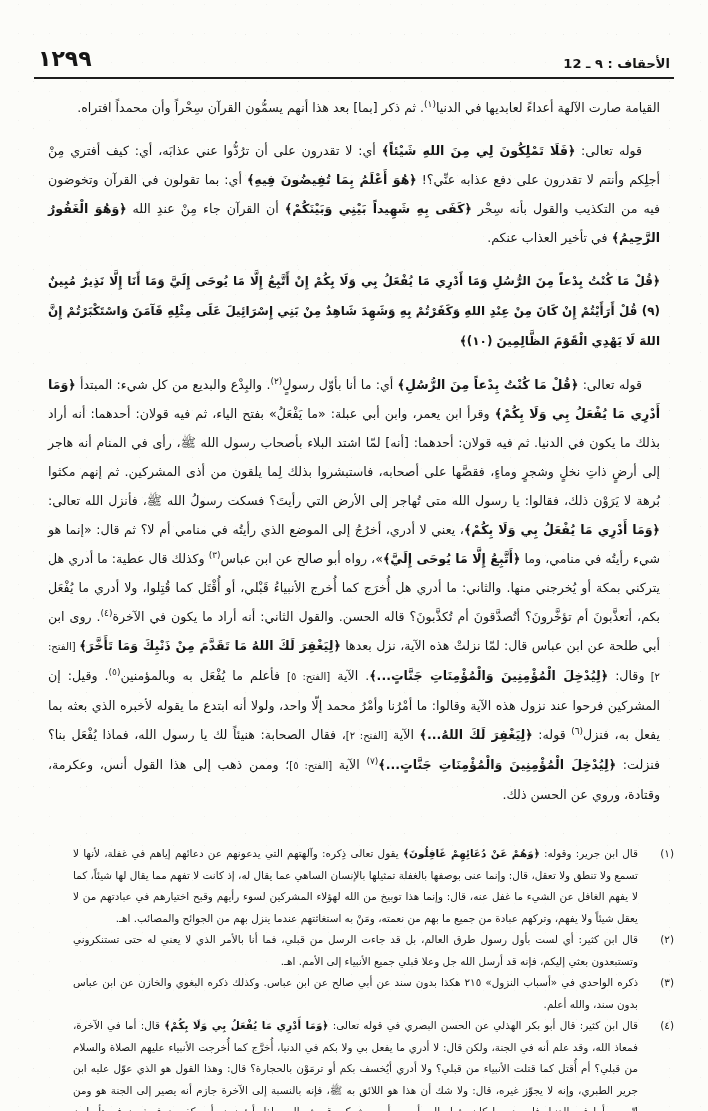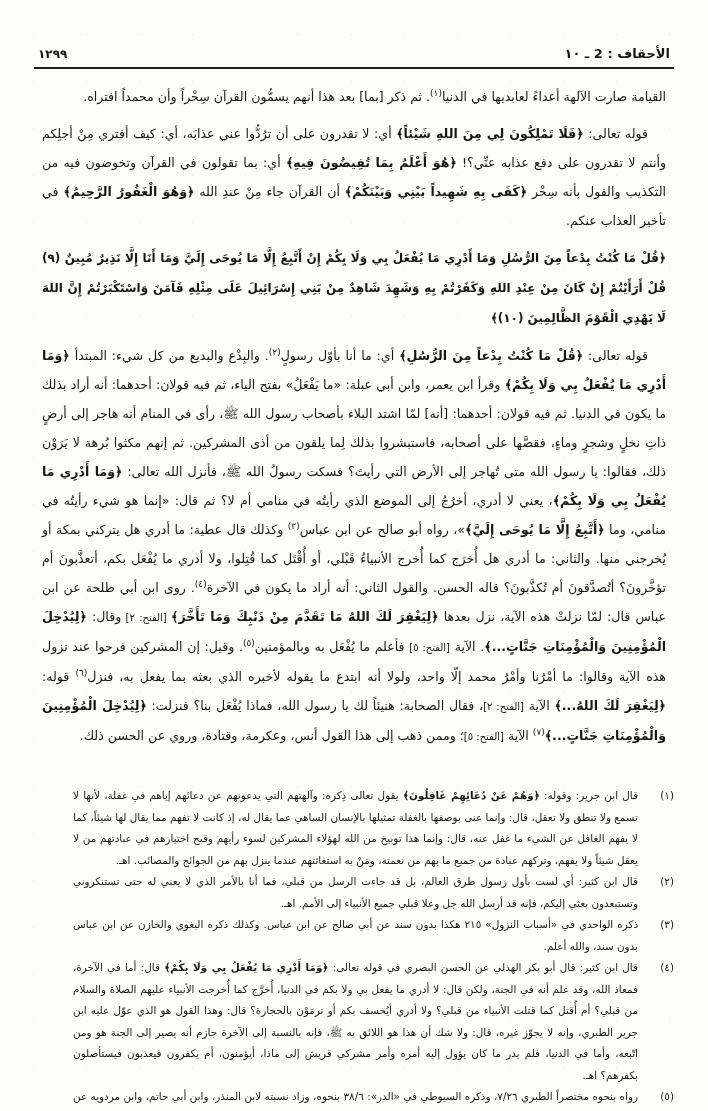--- a/index.html
+++ b/index.html
@@ -19,28 +19,28 @@
     font-family:"DejaVu Sans", sans-serif;
     color:#161616;
     overflow:hidden;
   }
   .header {
     display:flex; justify-content:space-between; align-items:flex-end;
     padding:0 4px 6px 4px;
     border-bottom:2.5px solid #1d1d1d;
   }
   .header-title { font-size:13px; font-weight:bold; }
-  .page-number { font-size:12px; font-weight:bold; letter-spacing:1px; }
+  .page-number { font-size:22px; font-weight:bold; letter-spacing:1px; }
   .body-text {
     margin-top:13px;
     font-size:12.6px;
     line-height:29px;
     text-align:justify;
   }
-  .para { margin:8px; }
+  .para { margin:14px; }
   .para.indent { text-indent:18px; }
   .para.verse {
     font-size:12px;
     line-height:30px;
     font-weight:bold;
   }
   .seg-q { font-weight:bold; }
   .seg-fn { font-size:9px; vertical-align:super; line-height:0; }
   .seg-r { font-size:10px; }
   .footnotes {
@@ -56,21 +56,21 @@
     padding-left:8px;
     box-sizing:border-box;
   }
   .fn-body { flex:1; text-align:justify;margin-left:39px; }
 </style>
 </head>
 <body>
 
 <div class="page">
   <div class="header">
-    <div class="header-title">الأحقاف : 2 ـ ١٠</div>
+    <div class="header-title">الأحقاف : ٩ ـ 12</div>
     <div class="page-number">١٢٩٩</div>
   </div>
 
   <div class="body-text">
       <div class="para"><span class="seg-t">القيامة صارت الآلهة أعداءً لعابديها في الدنيا</span><span class="seg-fn">(١)</span><span class="seg-t">. ثم ذكر [بما] بعد هذا أنهم يسمُّون القرآن سِحْراً وأن محمداً افتراه.</span></div>
       <div class="para indent"><span class="seg-t">قوله تعالى: </span><span class="seg-q">﴿فَلَا تَمْلِكُونَ لِي مِنَ اللهِ شَيْئاً﴾</span><span class="seg-t"> أي: لا تقدرون على أن ترُدُّوا عني عذابَه، أي: كيف أفتري مِنْ أجلِكم وأنتم لا تقدرون على دفع عذابه عنِّي؟! </span><span class="seg-q">﴿هُوَ أَعْلَمُ بِمَا تُفِيضُونَ فِيهِ﴾</span><span class="seg-t"> أي: بما تقولون في القرآن وتخوضون فيه من التكذيب والقول بأنه سِحْر </span><span class="seg-q">﴿كَفَى بِهِ شَهِيداً بَيْنِي وَبَيْنَكُمْ﴾</span><span class="seg-t"> أن القرآن جاء مِنْ عندِ الله </span><span class="seg-q">﴿وَهُوَ الْغَفُورُ الرَّحِيمُ﴾</span><span class="seg-t"> في تأخير العذاب عنكم.</span></div>
       <div class="para verse"><span class="seg-q">﴿قُلْ مَا كُنْتُ بِدْعاً مِنَ الرُّسُلِ وَمَا أَدْرِي مَا يُفْعَلُ بِي وَلَا بِكُمْ إِنْ أَتَّبِعُ إِلَّا مَا يُوحَى إِلَيَّ وَمَا أَنَا إِلَّا نَذِيرٌ مُبِينٌ (٩) قُلْ أَرَأَيْتُمْ إِنْ كَانَ مِنْ عِنْدِ اللهِ وَكَفَرْتُمْ بِهِ وَشَهِدَ شَاهِدٌ مِنْ بَنِي إِسْرَائِيلَ عَلَى مِثْلِهِ فَآمَنَ وَاسْتَكْبَرْتُمْ إِنَّ اللهَ لَا يَهْدِي الْقَوْمَ الظَّالِمِينَ (١٠)﴾</span></div>
       <div class="para indent"><span class="seg-t">قوله تعالى: </span><span class="seg-q">﴿قُلْ مَا كُنْتُ بِدْعاً مِنَ الرُّسُلِ﴾</span><span class="seg-t"> أي: ما أنا بأوّل رسولٍ</span><span class="seg-fn">(٢)</span><span class="seg-t">. والبِدْع والبديع من كل شيء: المبتدأ </span><span class="seg-q">﴿وَمَا أَدْرِي مَا يُفْعَلُ بِي وَلَا بِكُمْ﴾</span><span class="seg-t"> وقرأ ابن يعمر، وابن أبي عبلة: «ما يَفْعَلُ» بفتح الياء، ثم فيه قولان: أحدهما: أنه أراد بذلك ما يكون في الدنيا. ثم فيه قولان: أحدهما: [أنه] لمّا اشتد البلاء بأصحاب رسول الله ﷺ، رأى في المنام أنه هاجر إلى أرضٍ ذاتِ نخلٍ وشجرٍ وماءٍ، فقصَّها على أصحابه، فاستبشروا بذلك لِما يلقون من أذى المشركين. ثم إنهم مكثوا بُرهة لا يَرَوْن ذلك، فقالوا: يا رسول الله متى تُهاجر إلى الأرض التي رأيتَ؟ فسكت رسولُ الله ﷺ، فأنزل الله تعالى: </span><span class="seg-q">﴿وَمَا أَدْرِي مَا يُفْعَلُ بِي وَلَا بِكُمْ﴾</span><span class="seg-t">، يعني لا أدري، أخرُجُ إلى الموضع الذي رأيتُه في منامي أم لا؟ ثم قال: «إنما هو شيء رأيتُه في منامي، وما </span><span class="seg-q">﴿أَتَّبِعُ إِلَّا مَا يُوحَى إِلَيَّ﴾</span><span class="seg-t">»، رواه أبو صالح عن ابن عباس</span><span class="seg-fn">(٣)</span><span class="seg-t"> وكذلك قال عطية: ما أدري هل يتركني بمكة أو يُخرجني منها. والثاني: ما أدري هل أُخرَج كما أُخرج الأنبياءُ قَبْلي، أو أُقْتَل كما قُتِلوا، ولا أدري ما يُفْعَل بكم، أتعذَّبونَ أم تؤخَّرونَ؟ أتُصدَّقونَ أم تُكذَّبونَ؟ قاله الحسن. والقول الثاني: أنه أراد ما يكون في الآخرة</span><span class="seg-fn">(٤)</span><span class="seg-t">. روى ابن أبي طلحة عن ابن عباس قال: لمّا نزلتْ هذه الآية، نزل بعدها </span><span class="seg-q">﴿لِيَغْفِرَ لَكَ اللهُ مَا تَقَدَّمَ مِنْ ذَنْبِكَ وَمَا تَأَخَّرَ﴾</span><span class="seg-r"> [الفتح: ٢] </span><span class="seg-t">وقال: </span><span class="seg-q">﴿لِيُدْخِلَ الْمُؤْمِنِينَ وَالْمُؤْمِنَاتِ جَنَّاتٍ...﴾</span><span class="seg-t">. الآية </span><span class="seg-r">[الفتح: ٥]</span><span class="seg-t"> فأعلم ما يُفْعَل به وبالمؤمنين</span><span class="seg-fn">(٥)</span><span class="seg-t">. وقيل: إن المشركين فرحوا عند نزول هذه الآية وقالوا: ما أمْرُنا وأمْرُ محمد إلّا واحد، ولولا أنه ابتدع ما يقوله لأخبره الذي بعثه بما يفعل به، فنزل</span><span class="seg-fn">(٦)</span><span class="seg-t"> قوله: </span><span class="seg-q">﴿لِيَغْفِرَ لَكَ اللهُ...﴾</span><span class="seg-t"> الآية </span><span class="seg-r">[الفتح: ٢]</span><span class="seg-t">، فقال الصحابة: هنيئاً لك يا رسول الله، فماذا يُفْعَل بنا؟ فنزلت: </span><span class="seg-q">﴿لِيُدْخِلَ الْمُؤْمِنِينَ وَالْمُؤْمِنَاتِ جَنَّاتٍ...﴾</span><span class="seg-fn">(٧)</span><span class="seg-t"> الآية </span><span class="seg-r">[الفتح: ٥]</span><span class="seg-t">؛ وممن ذهب إلى هذا القول أنس، وعكرمة، وقتادة، وروي عن الحسن ذلك.</span></div>
     </div>
 

